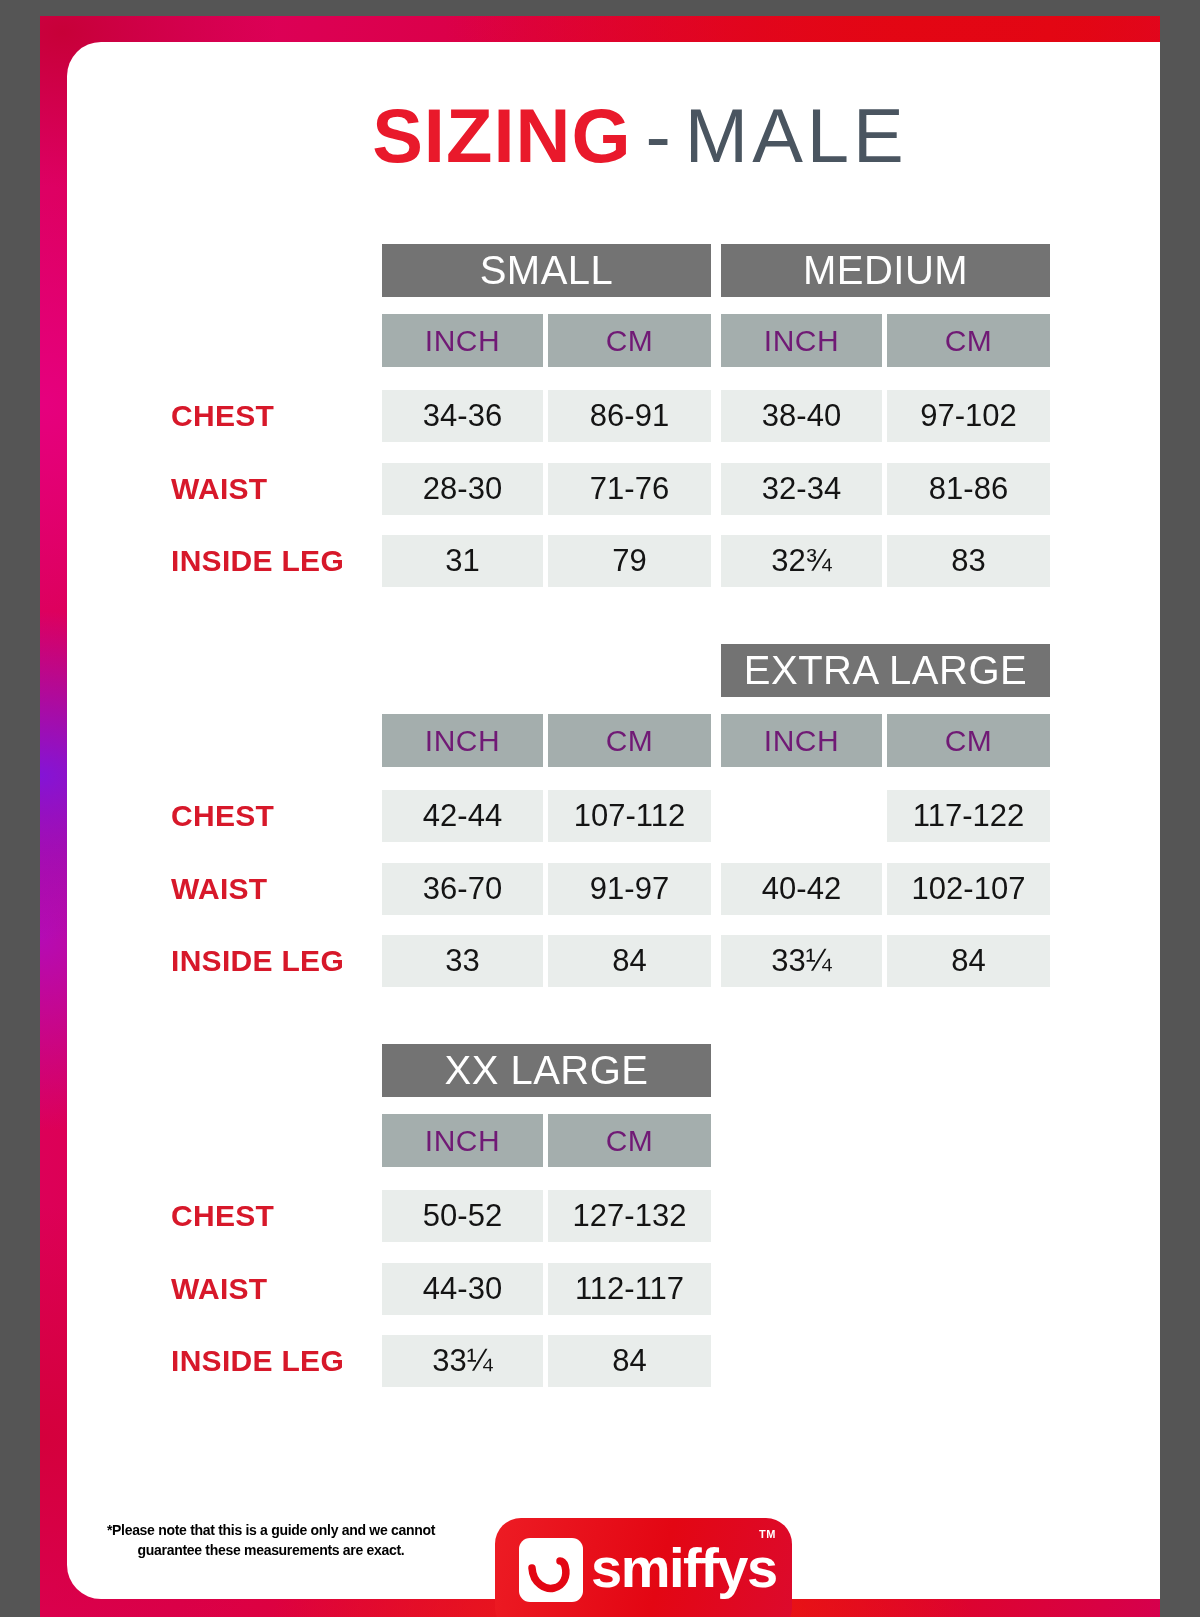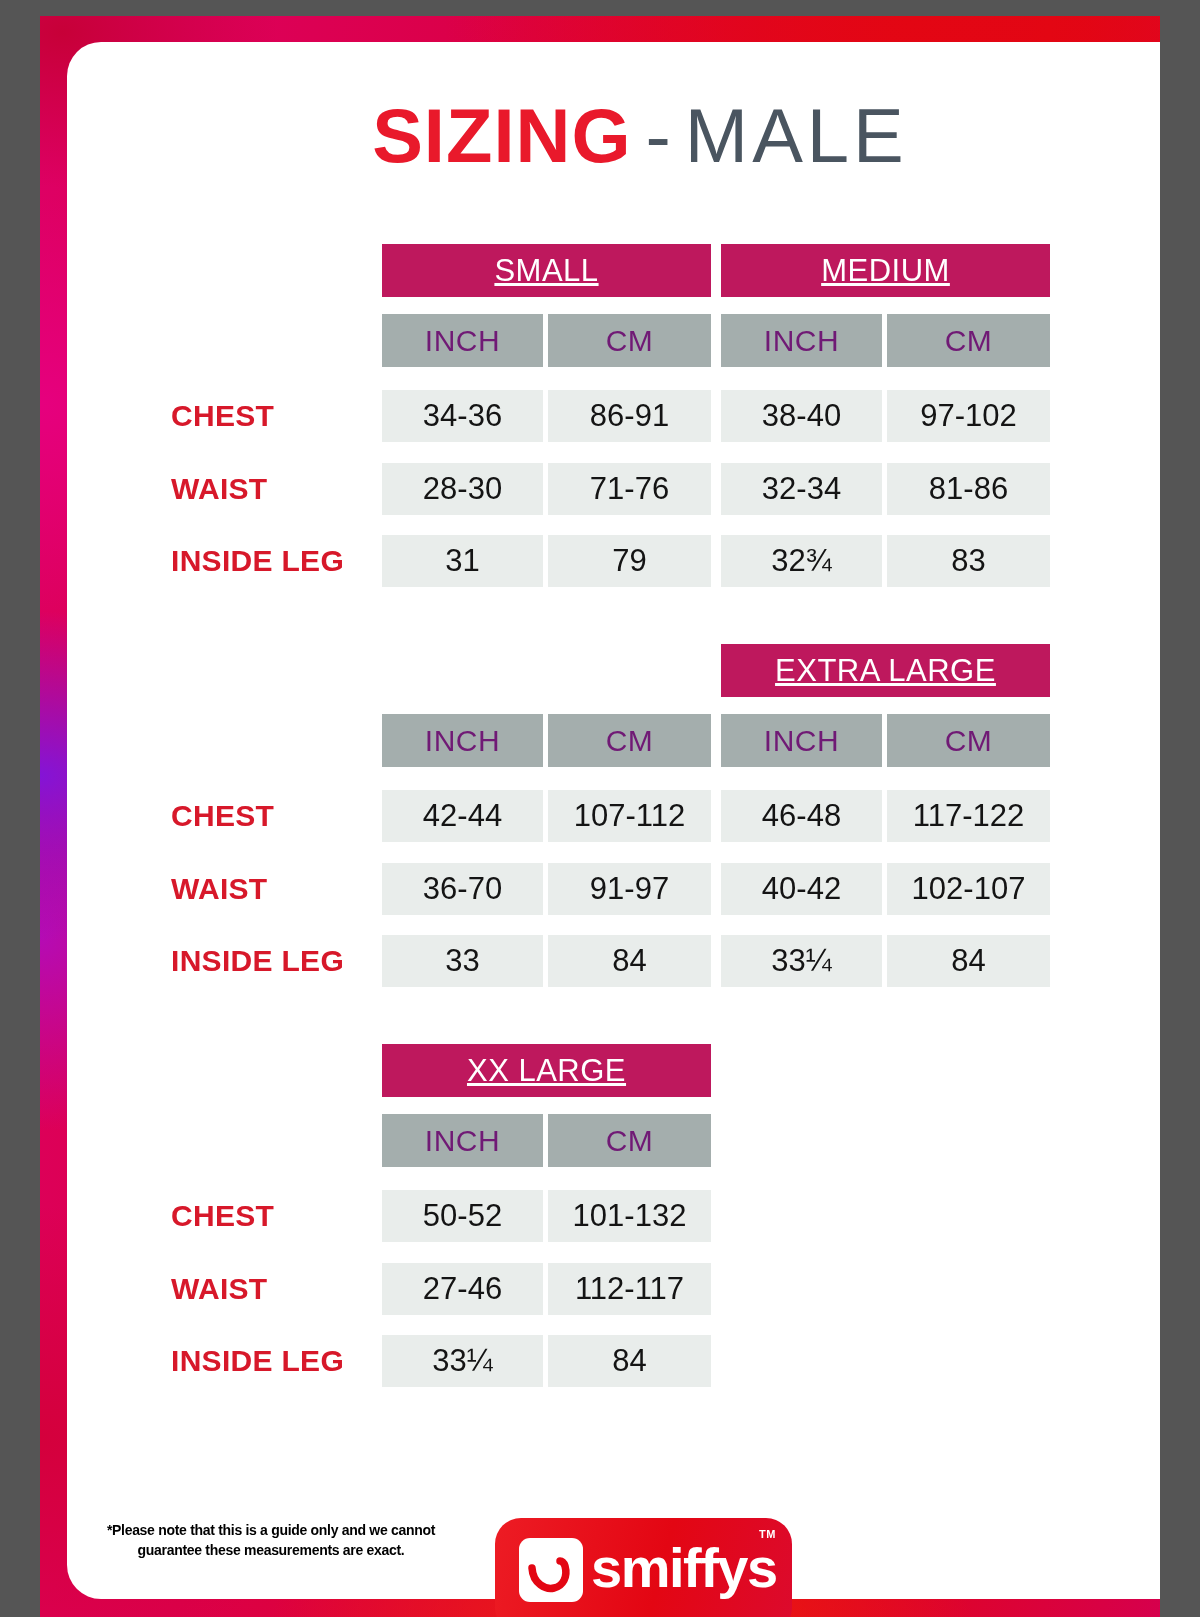--- a/index.html
+++ b/index.html
@@ -30,22 +30,22 @@
   .title .primary{color:#E9192B; font-weight:bold; letter-spacing:1px;}
   .title .separator{color:#4A5560; font-weight:300; padding:0 14px;}
   .title .secondary{color:#4A5560; font-weight:300; letter-spacing:4px;}
 
   
   .size-table{position:absolute; display:grid;
       grid-template-rows:53px 17px 53px 23px 52px 21px 52px 20px 52px;}
   .t-two{grid-template-columns:211px 161px 5px 163px 10px 161px 5px 163px;}
   .t-one{grid-template-columns:211px 161px 5px 163px;}
 
-  .size-hdr{background:#be185d; color:#fff; display:flex; align-items:center;
-            justify-content:center; font-size:31px; letter-spacing:0.5px;text-decoration:underline;}
+  .size-hdr{background:#737373; color:#fff; display:flex; align-items:center;
+            justify-content:center; font-size:40px; letter-spacing:0.5px;}
   .unit-hdr{background:#A4AEAD; color:#701a75; display:flex; align-items:center;
             justify-content:center; font-size:30px; letter-spacing:0.5px;}
   .val{background:#E9EDEB; color:#141414; display:flex; align-items:center;
        justify-content:center; font-size:31px;}
   .row-lab{color:#D7182A; font-weight:bold; font-size:30px; display:flex;
            align-items:center; justify-content:flex-start; letter-spacing:0.3px;}
 
   .rh{grid-row:1} .ru{grid-row:3} .r1{grid-row:5} .r2{grid-row:7} .r3{grid-row:9}
   .cl{grid-column:1} .c1{grid-column:2} .c2{grid-column:4} .c3{grid-column:6} .c4{grid-column:8}
   .g1{grid-column:2/5} .g2{grid-column:6/9}
@@ -114,21 +114,20 @@
       <div class="size-hdr rh g2">EXTRA LARGE</div>
 
       <div class="unit-hdr ru c1">INCH</div>
       <div class="unit-hdr ru c2">CM</div>
       <div class="unit-hdr ru c3">INCH</div>
       <div class="unit-hdr ru c4">CM</div>
 
       <div class="row-lab r1 cl">CHEST</div>
       <div class="val r1 c1">42-44</div>
       <div class="val r1 c2">107-112</div>
-      <div class="val r1 c3">46-48</div>
       <div class="val r1 c4">117-122</div>
 
       <div class="row-lab r2 cl">WAIST</div>
       <div class="val r2 c1">36-70</div>
       <div class="val r2 c2">91-97</div>
       <div class="val r2 c3">40-42</div>
       <div class="val r2 c4">102-107</div>
 
       <div class="row-lab r3 cl">INSIDE LEG</div>
       <div class="val r3 c1">33</div>
@@ -138,24 +137,24 @@
     </section>
 
     <section class="size-table t-one t3">
       <div class="size-hdr rh g1">XX LARGE</div>
 
       <div class="unit-hdr ru c1">INCH</div>
       <div class="unit-hdr ru c2">CM</div>
 
       <div class="row-lab r1 cl">CHEST</div>
       <div class="val r1 c1">50-52</div>
-      <div class="val r1 c2">101-132</div>
+      <div class="val r1 c2">127-132</div>
 
       <div class="row-lab r2 cl">WAIST</div>
-      <div class="val r2 c1">27-46</div>
+      <div class="val r2 c1">44-30</div>
       <div class="val r2 c2">112-117</div>
 
       <div class="row-lab r3 cl">INSIDE LEG</div>
       <div class="val r3 c1">33¼</div>
       <div class="val r3 c2">84</div>
     </section>
 
     <div class="footnote">
       <span>*Please note that this is a guide only and we cannot</span><br>
       <span>guarantee these measurements are exact.</span>

